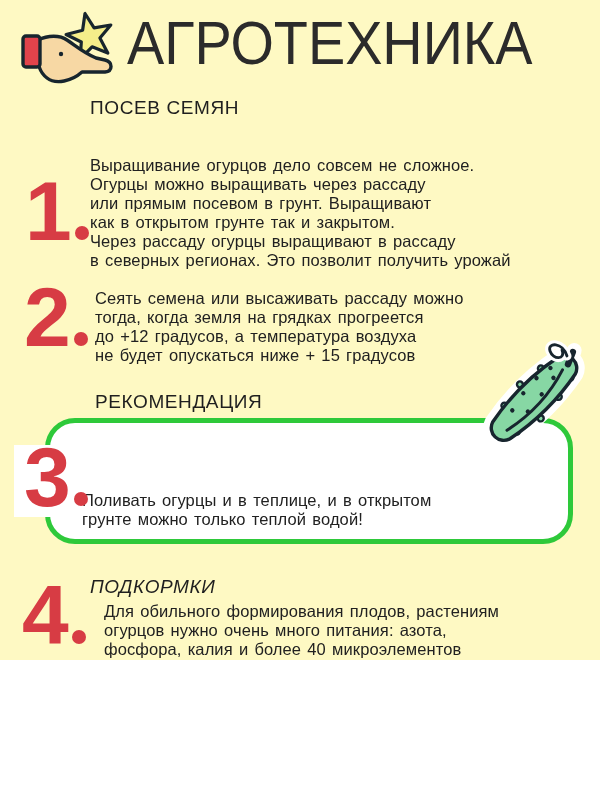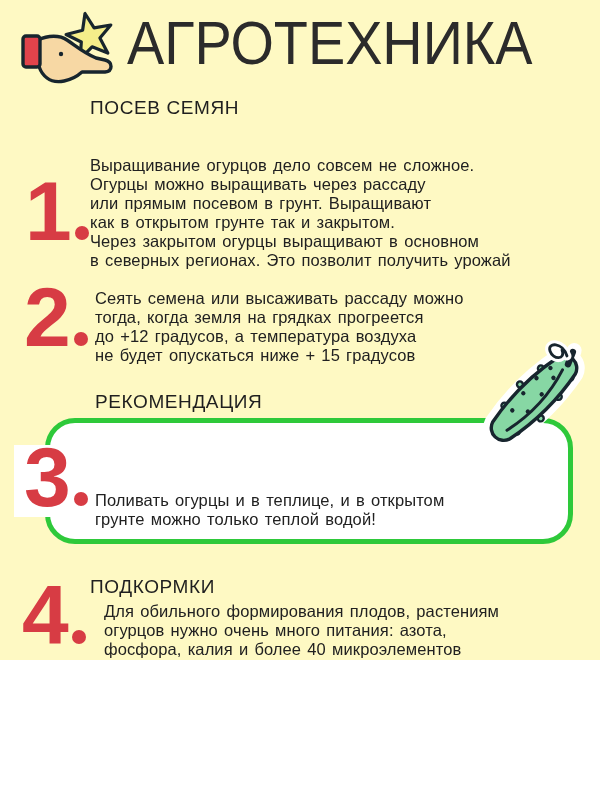--- a/index.html
+++ b/index.html
@@ -47,22 +47,22 @@
   .p-sowing{left:90px;top:132px;margin-top:24px;}
   .p-planting{left:95px;top:289px;}
   .h-recommend{left:95px;top:391px;}
   .rec-box{
     position:absolute;left:45px;top:418px;width:528px;height:126px;
     border:5px solid var(--green);border-radius:30px;box-sizing:border-box;
     background:#fff;z-index:1;
   }
   .num3-backing{position:absolute;left:14px;top:445px;width:60px;height:72px;background:#fff;z-index:4;}
   .p-tip1{left:95px;top:436px;z-index:2;}
-  .p-tip2{left:95px;top:491px;z-index:2;}
-  .h-feeding{left:90px;top:576px;}
+  .p-tip2{left:82px;top:491px;z-index:2;}
+  .h-feeding{left:90px;top:576px;font-style:italic;}
   .p-feeding{left:104px;top:602px;}
 </style>
 </head>
 <body>
 
 <div class="page">
 
   <svg class="icon-hand" viewBox="0 0 110 85" aria-hidden="true">
     <path d="M71,5.5 L68.6,22.3 L52.1,26.5 L67.3,34 L66.2,50.9 L78.1,38.8 L93.8,45.1 L85.9,30.1 L96.8,17 L80.1,19.9 Z" fill="#f5ee8a" stroke="#17252e" stroke-width="3.2" stroke-linejoin="round"></path>
     <path d="M24,32 C34,27 46,27 53,32 C62,38 70,45 82,50 L91,52 C99,54 99,63 91,64 L68,64 C58,73 42,77 33,70 C25,64 23,55 24,44 Z" fill="#f7d8a4" stroke="#17252e" stroke-width="3.4" stroke-linejoin="round"></path>
@@ -71,21 +71,21 @@
   </svg>
 
   <h1 class="title">АГРОТЕХНИКА</h1>
 
   <h2 class="sec-heading h-sowing">ПОСЕВ СЕМЯН</h2>
   <div class="para p-sowing">
     <div class="ln">Выращивание огурцов дело совсем не сложное.</div>
     <div class="ln">Огурцы можно выращивать через рассаду</div>
     <div class="ln">или прямым посевом в грунт. Выращивают</div>
     <div class="ln">как в открытом грунте так и закрытом.</div>
-    <div class="ln">Через закрытом огурцы выращивают в основном</div>
+    <div class="ln">Через рассаду огурцы выращивают в рассаду</div>
     <div class="ln">в северных регионах. Это позволит получить урожай</div>
   </div>
   <div class="bignum num-1"><span>1</span><i class="dot"></i></div>
 
   <div class="bignum num-2"><span>2</span><i class="dot"></i></div>
   <div class="para p-planting">
     <div class="ln">Сеять семена или высаживать рассаду можно</div>
     <div class="ln">тогда, когда земля на грядках прогреется</div>
     <div class="ln">до +12 градусов, а температура воздуха</div>
     <div class="ln">не будет опускаться ниже + 15 градусов</div>

